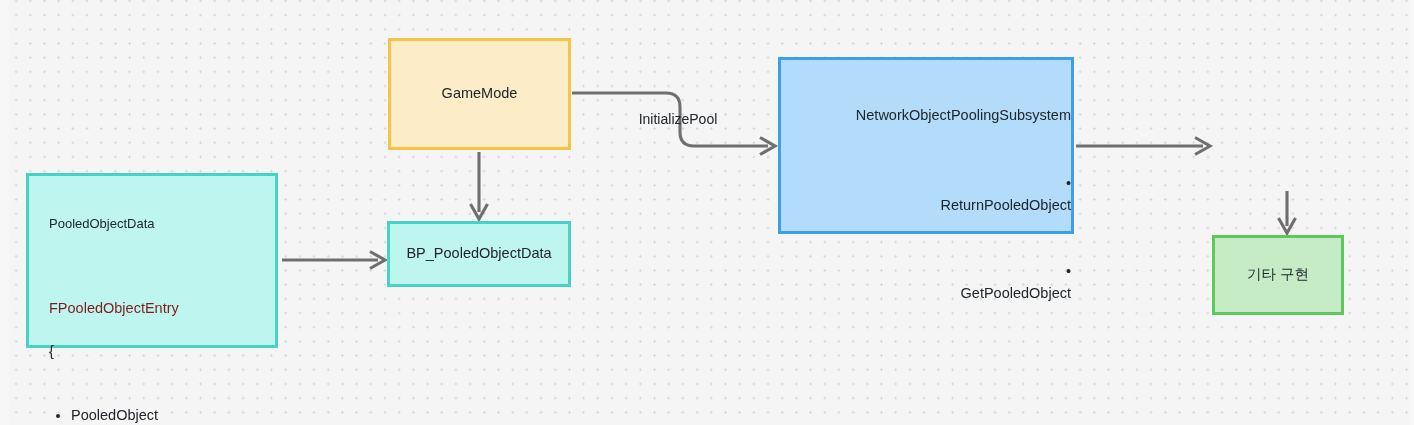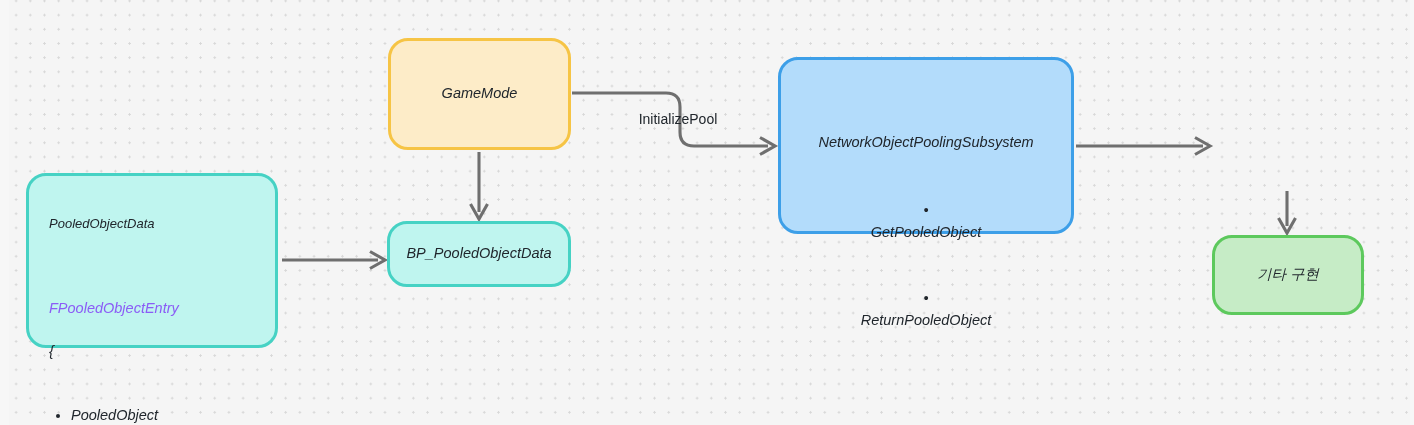--- a/index.html
+++ b/index.html
@@ -32,51 +32,50 @@
     background: #f7f7f7;
   }
   #edge-left  { left: 0; }
   #edge-right { right: 0; width: 4px; }
 
   .node {
     position: absolute;
     display: flex;
     align-items: center;
     justify-content: center;
-    border-radius: 20px;
+    border-radius: 0;
     border-style: solid;
     border-width: 3px;
     color: #20262c;
     font-size: 14.5px;
     line-height: 1.45;
     text-align: center;
     white-space: pre-line;
-    font-style: italic;
   }
 
   .node-yellow { background: #fdecc8; border-color: #f6c445; }
   .node-cyan   { background: #bff5ef; border-color: #46d2c4; }
   .node-blue   { background: #b3dcfb; border-color: #3d9fe8; }
   .node-green  { background: #c6ecc6; border-color: #5dc95d; }
 
   
   .node-doc {
     display: block;
     text-align: left;
     padding: 18px 20px 0 20px;
   }
   .doc-title   { font-size: 13px; color: #20262c; }
   .doc-spacer  { height: 22px; }
-  .doc-struct  { font-size: 14.5px; color: #8b5cf6; }
+  .doc-struct  { font-size: 14.5px; color: #7f1d1d; }
   .doc-brace   { font-size: 14.5px; color: #20262c; line-height: 1.55; }
   .doc-list    { list-style: disc; margin: 0 0 0 22px; padding: 0; }
   .doc-list li { font-size: 14.5px; color: #20262c; line-height: 1.62; }
 
   
-  .node-sub { display: block; text-align: center; padding-top: 51px; }
+  .node-sub { display: block; text-align: right; padding-top: 24px; }
   .sub-title { font-size: 14.5px; margin-bottom: 3px; }
   .sub-line  { font-size: 14.5px; line-height: 1.53; }
   .sub-bullet { font-size: 14.5px; }
 
   svg#wires {
     position: absolute;
     left: 0; top: 0;
     width: 1414px;
     height: 425px;
     overflow: visible;
@@ -153,26 +152,26 @@
   </div>
 
   <div class="node node-cyan" style="left:387px; top:221px; width:184px; height:66px;">
     <span>BP_PooledObjectData</span>
   </div>
 
   <div class="node node-blue node-sub" style="left:778px; top:57px; width:296px; height:177px;">
     <div class="sub-title">NetworkObjectPoolingSubsystem</div>
     <div class="sub-line">
       <span class="sub-bullet">•</span>
-      <span>GetPooledObject</span>
+      <span>ReturnPooledObject</span>
     </div>
     <div class="sub-line">
       <span class="sub-bullet">•</span>
-      <span>ReturnPooledObject</span>
+      <span>GetPooledObject</span>
     </div>
   </div>
 
 
-  <div class="node node-green" style="left:1212px; top:235px; width:152px; height:80px;">
+  <div class="node node-green" style="left:1212px; top:235px; width:132px; height:80px;">
     <span>기타 구현</span>
   </div>
 
 </div>
 
 </body></html>

